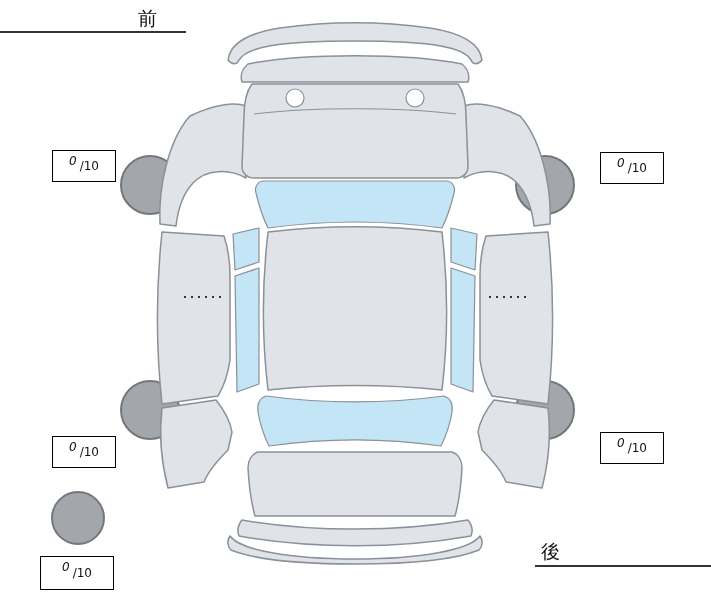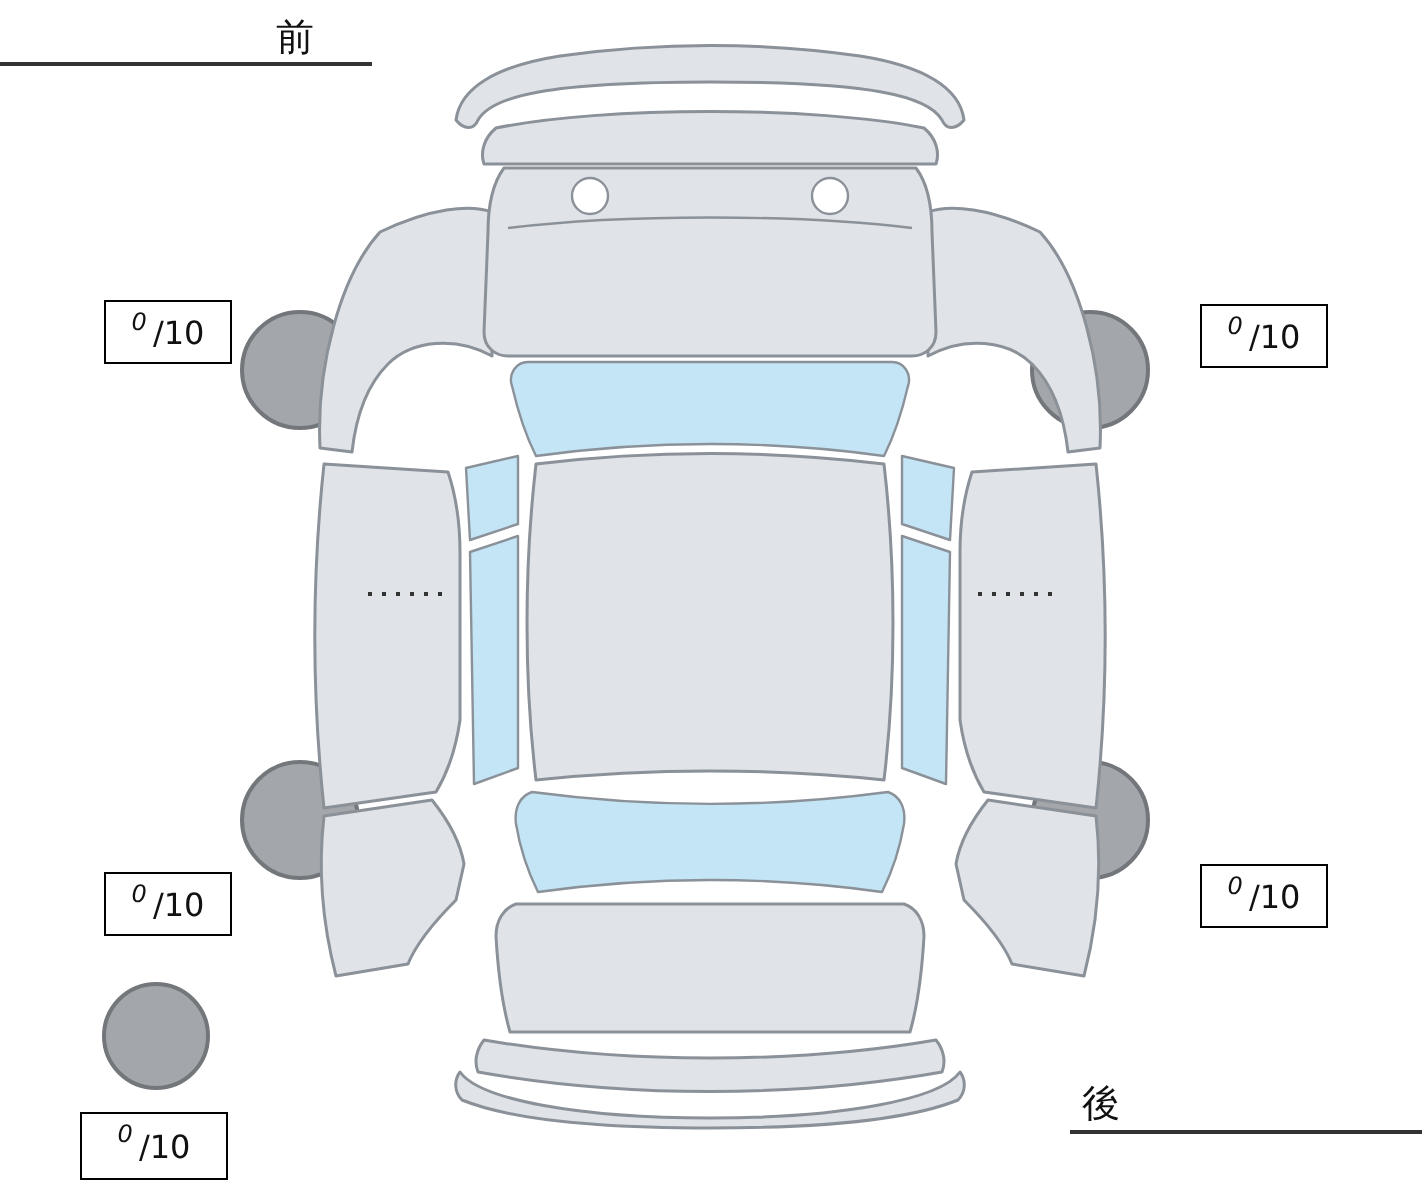--- a/index.html
+++ b/index.html
@@ -7,21 +7,21 @@
     position:relative;width:711px;height:600px;background:#fff;overflow:hidden;
     font-family:"DejaVu Sans","Liberation Sans",sans-serif;color:#111;
   }
   .label{position:absolute;font-size:19px;z-index:4;}
   .rule{position:absolute;height:2px;background:#333;z-index:4;}
   .score-box{
     position:absolute;width:64px;height:32px;background:#fff;border:1px solid #000;
     display:flex;align-items:center;justify-content:center;gap:3px;z-index:5;box-sizing:border-box;
   }
   .score-box .val{font-size:12px;align-self:flex-start;margin-top:3px;font-style:italic;}
-  .score-box .den{font-size:16px;}
+  .score-box .den{font-size:12px;}
   .tire{
     position:absolute;border-radius:50%;box-sizing:border-box;z-index:1;
     background:var(--tire,#a3a7ab);border:2px solid var(--tire_edge,#73777b);
   }
   #car-svg{position:absolute;left:130px;top:20px;z-index:2;}
   .p-body{fill:var(--body,#e0e3e7);stroke:var(--outline,#8b9199);stroke-width:1.5;stroke-linejoin:round;}
   .p-glass{fill:var(--glass,#c3e5f5);stroke:var(--outline,#8b9199);stroke-width:1.2;stroke-linejoin:round;}
   .p-white{fill:#ffffff;stroke:var(--outline,#8b9199);stroke-width:1.2;}
   .p-line{fill:none;stroke:var(--outline,#8b9199);stroke-width:1.2;}
   .dash{stroke:var(--line,#333);stroke-width:2;stroke-dasharray:2 5;fill:none;}

